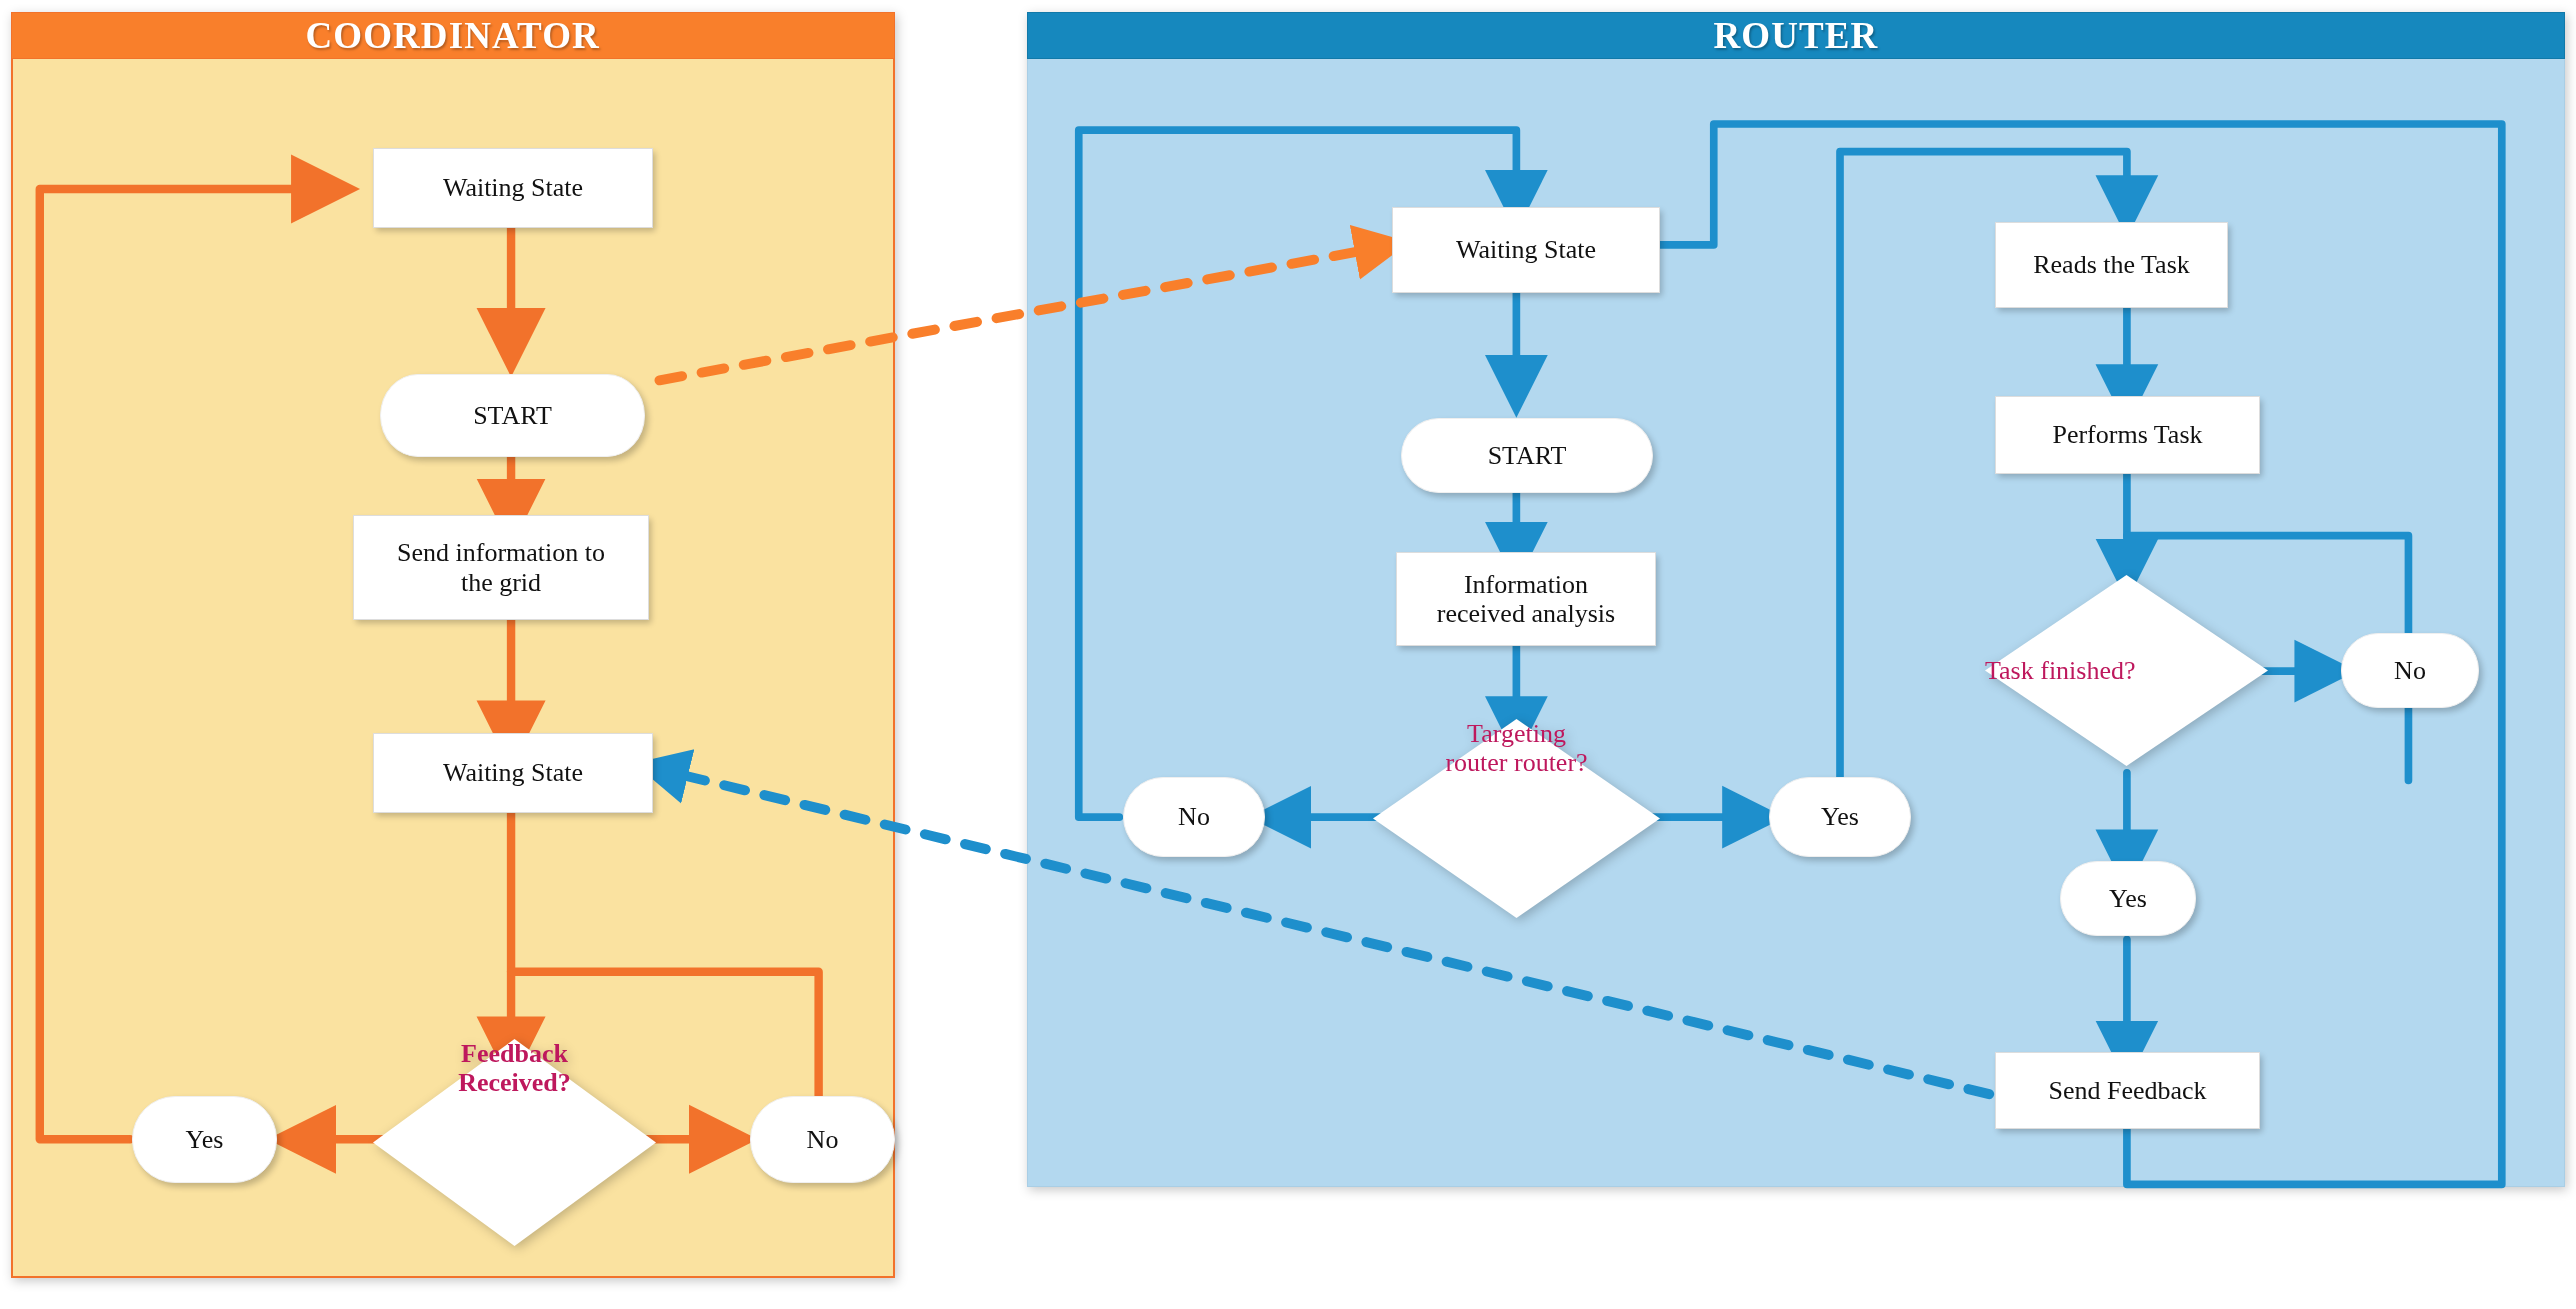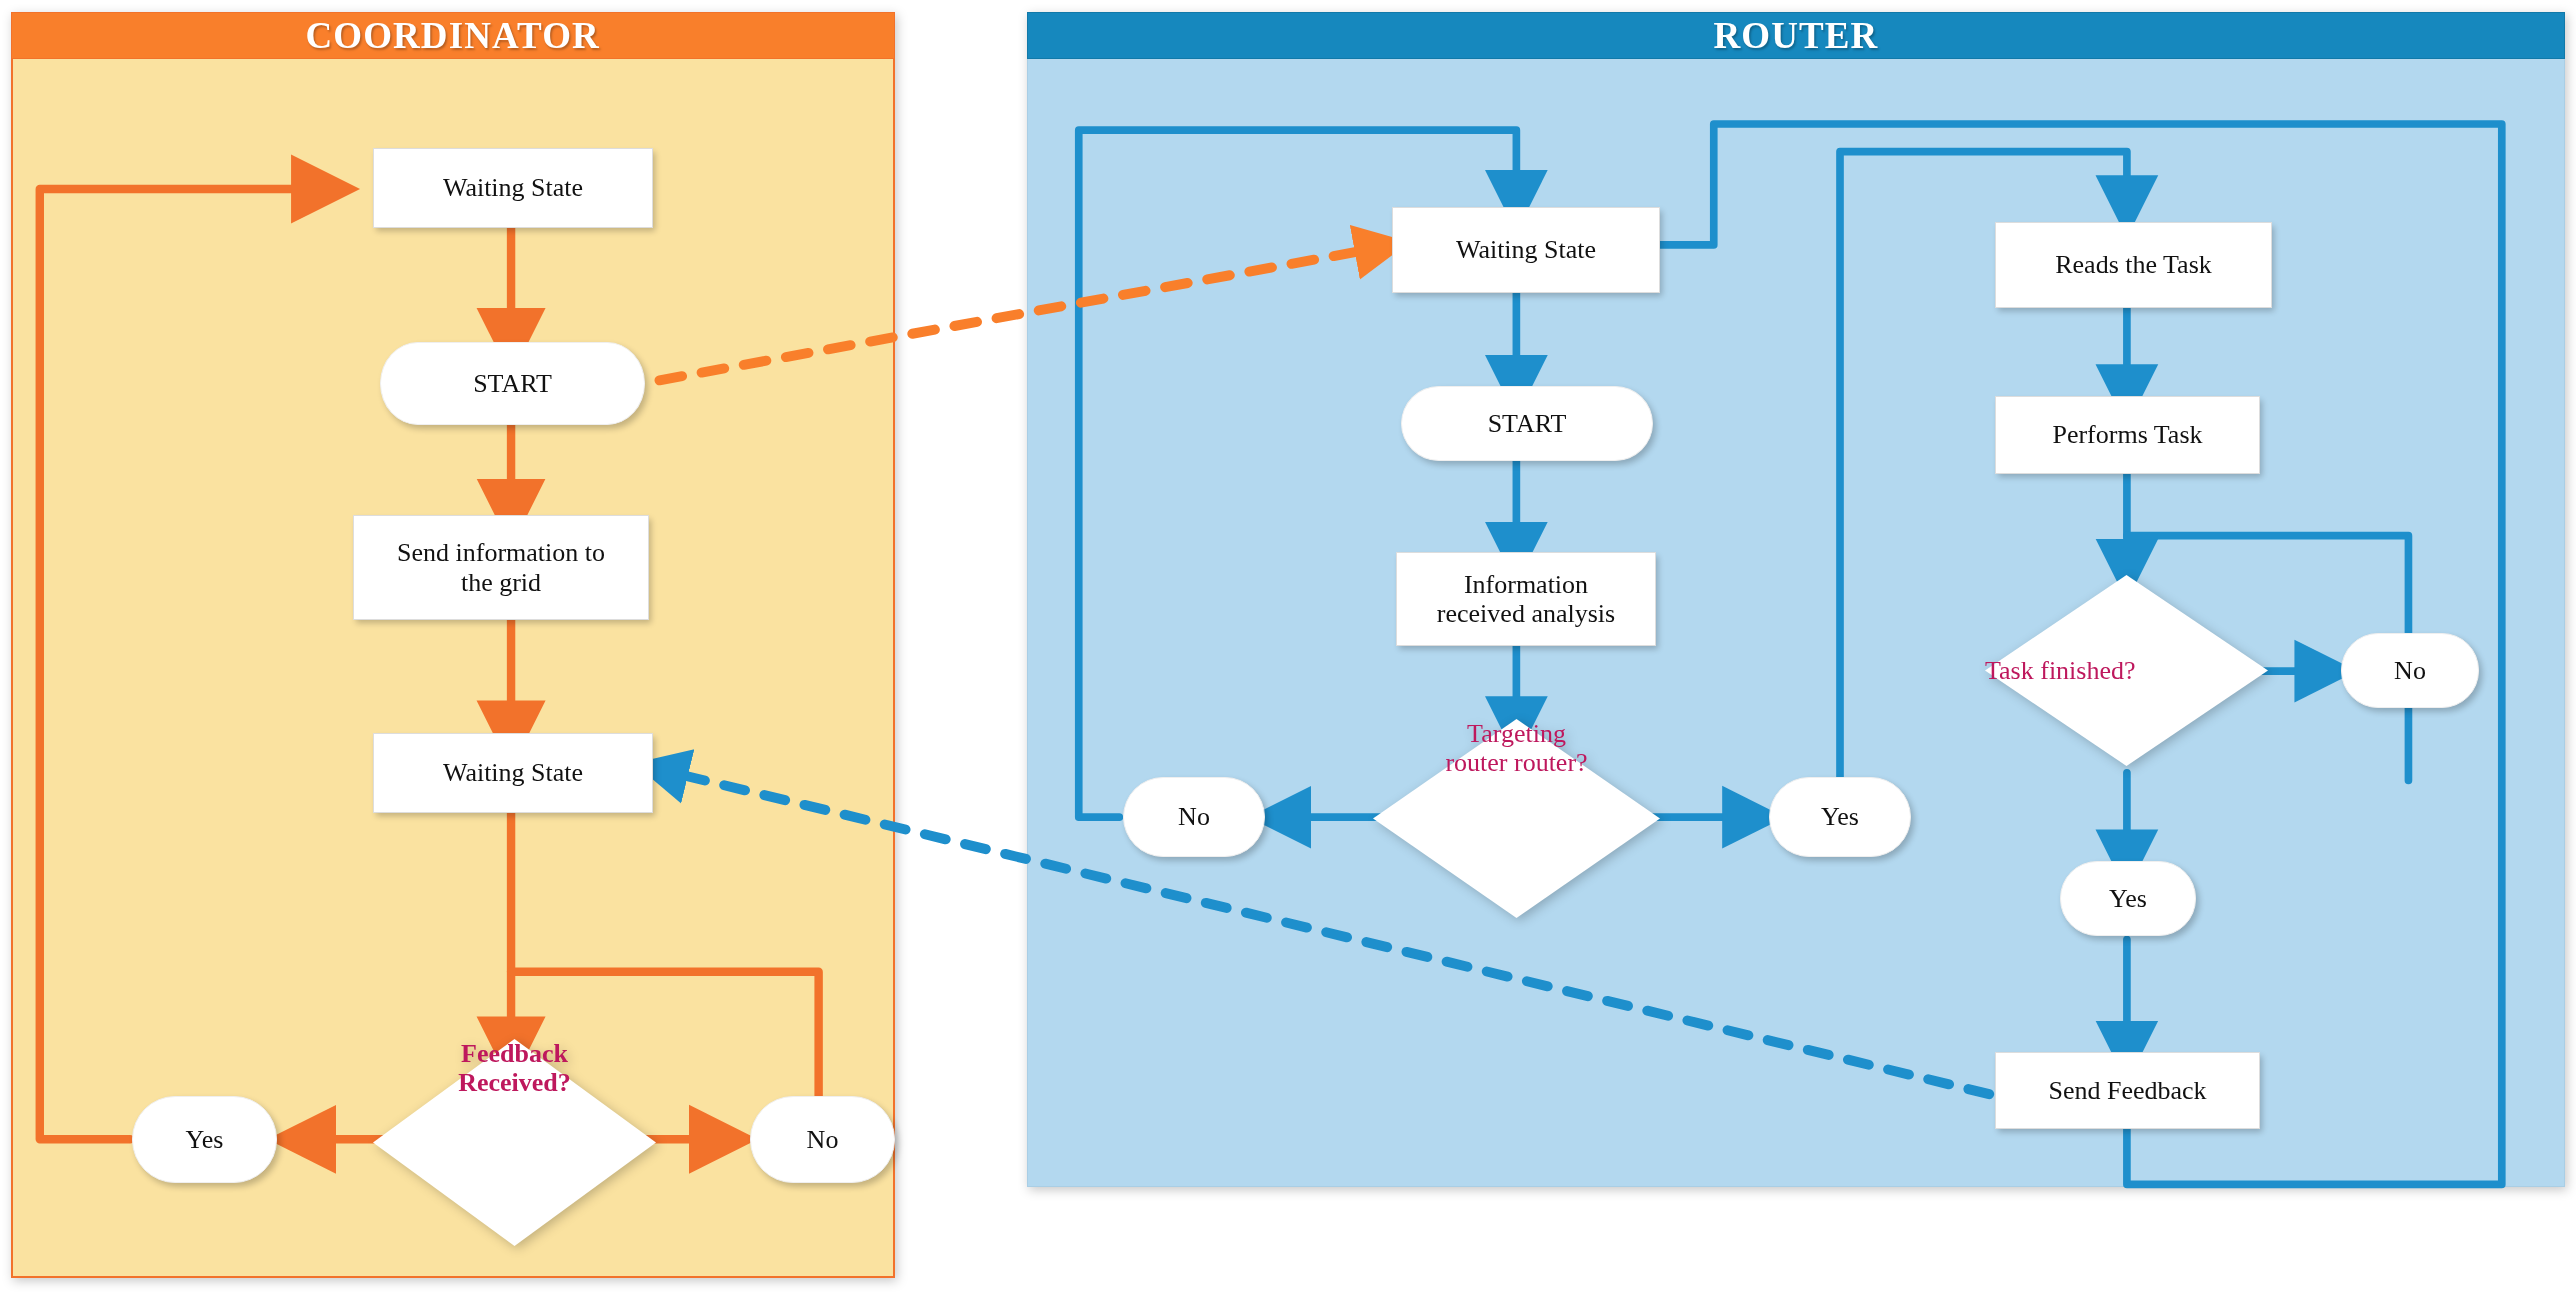--- a/index.html
+++ b/index.html
@@ -90,21 +90,21 @@
     color: #111111;
     font-size: 26px;
     line-height: 1.12;
     box-sizing: border-box;
     box-shadow: 3.1px 3.8px 6.1px rgba(0,0,0,0.22);
     z-index: 30;
     font-family: "Liberation Serif", "DejaVu Serif", serif;
     padding: 0 6.1px;
   }
   .node.process { border: 0.8px solid #DDDDDD; }
-  .node.terminal { border-radius: 38px / 50%; border: 0.8px solid #EFEFEF; }
+  .node.terminal { border-radius: 38px / 50%; border: 0.8px solid #EFEFEF; margin-top: 32px; }
   .node.pill { border-radius: 17px; border: 0.8px solid #EFEFEF; }
 
   
   .diamond {
     position: absolute;
     z-index: 30;
     filter: drop-shadow(3.1px 3.8px 5.4px rgba(0,0,0,0.22));
   }
   .diamond .dshape {
     position: absolute;
@@ -277,21 +277,21 @@
   </div>
 
   <div class="node pill" style="left:1123px; top:777px; width:142px; height:80px; border-radius:40px;">
     <span>No</span>
   </div>
 
   <div class="node pill" style="left:1769px; top:777px; width:142px; height:80px; border-radius:40px;">
     <span>Yes</span>
   </div>
 
-  <div class="node process" style="left:1995px; top:222px; width:277px; height:86px;">
+  <div class="node process" style="left:1995px; top:222px; width:233px; height:86px;">
     <span>Reads the Task</span>
   </div>
 
   <div class="node process" style="left:1995px; top:396px; width:265px; height:78px;">
     <span>Performs Task</span>
   </div>
 
   <div class="diamond" style="left:1985px; top:575px; width:283px; height:191px;">
     <div class="dshape"></div>
     <div class="dlabel">

